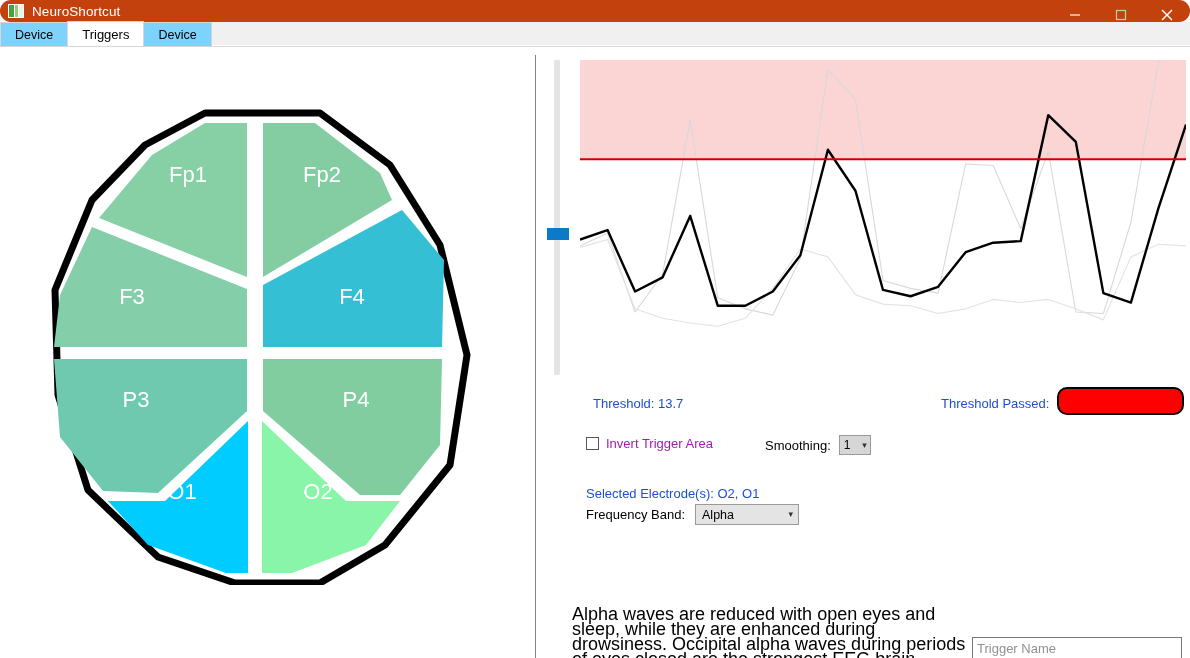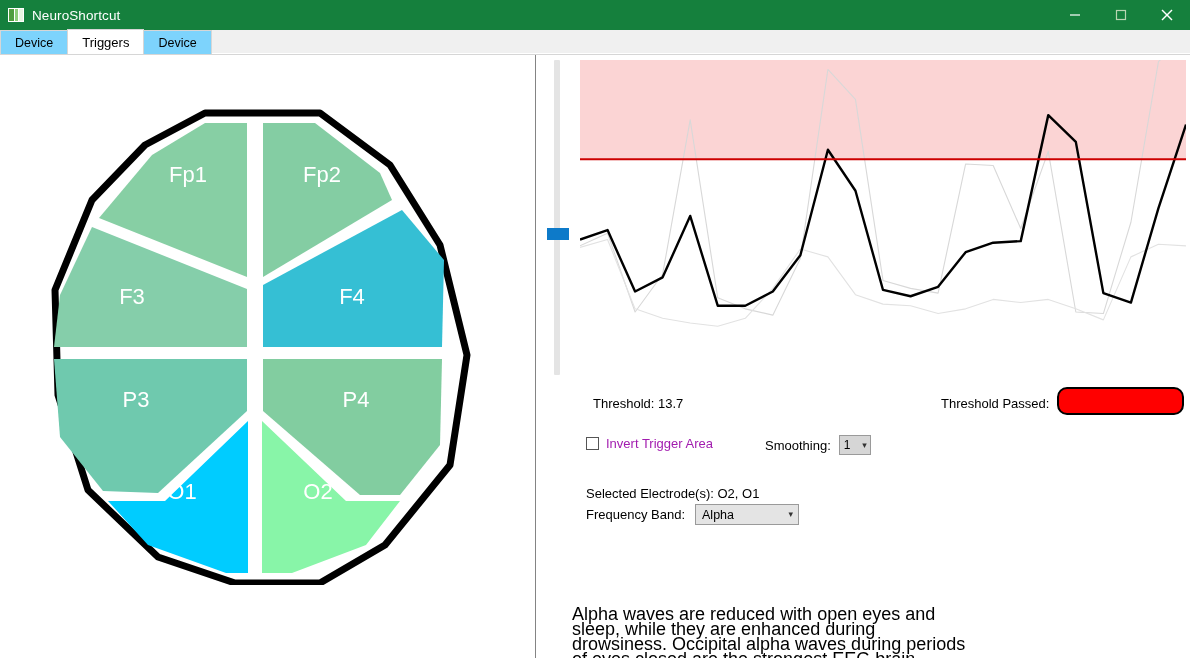--- a/index.html
+++ b/index.html
@@ -10,25 +10,26 @@
   body {
     width: 1190px;
     height: 658px;
     font-family: "Liberation Sans", sans-serif;
     overflow: hidden;
     position: relative;
   }
 
   
   .titlebar {
-    height: 30px;
-    background: #15803d;
+    height: 22px;
+    background: #c2410c;
     display: flex;
     align-items: center;
     position: relative;
+    border-radius: 15px;
   }
   .titlebar-icon {
     width: 16px;
     height: 14px;
     margin-left: 8px;
     margin-right: 8px;
     position: relative;
     flex: none;
   }
   .titlebar-title {
@@ -151,21 +152,21 @@
     top: 168px;
     width: 22px;
     height: 12px;
     background: #0d7ac9;
   }
 
   
   .lbl {
     position: absolute;
     font-size: 13px;
-    color: #000000;
+    color: #1d4ed8;
     white-space: nowrap;
   }
   .threshold-label { left: 593px; top: 341px; }
   .threshold-passed-label { left: 941px; top: 341px; }
   .indicator {
     position: absolute;
     left: 1057px;
     top: 332px;
     width: 127px;
     height: 28px;
@@ -409,14 +410,15 @@
     <div class="freq-select">
       <span>Alpha</span>
       <span class="caret">▾</span>
     </div>
   </div>
 
   <div class="desc">
     <span>Alpha waves are reduced with open eyes and sleep, while they are enhanced during drowsiness. Occipital alpha waves during periods of eyes closed are the strongest EEG brain signals. (</span><a href="#">Learn More</a><span>)</span>
   </div>
 
+  <input class="trigger-name" type="text" placeholder="Trigger Name" style="">
 
 </div>
 
 </body></html>

